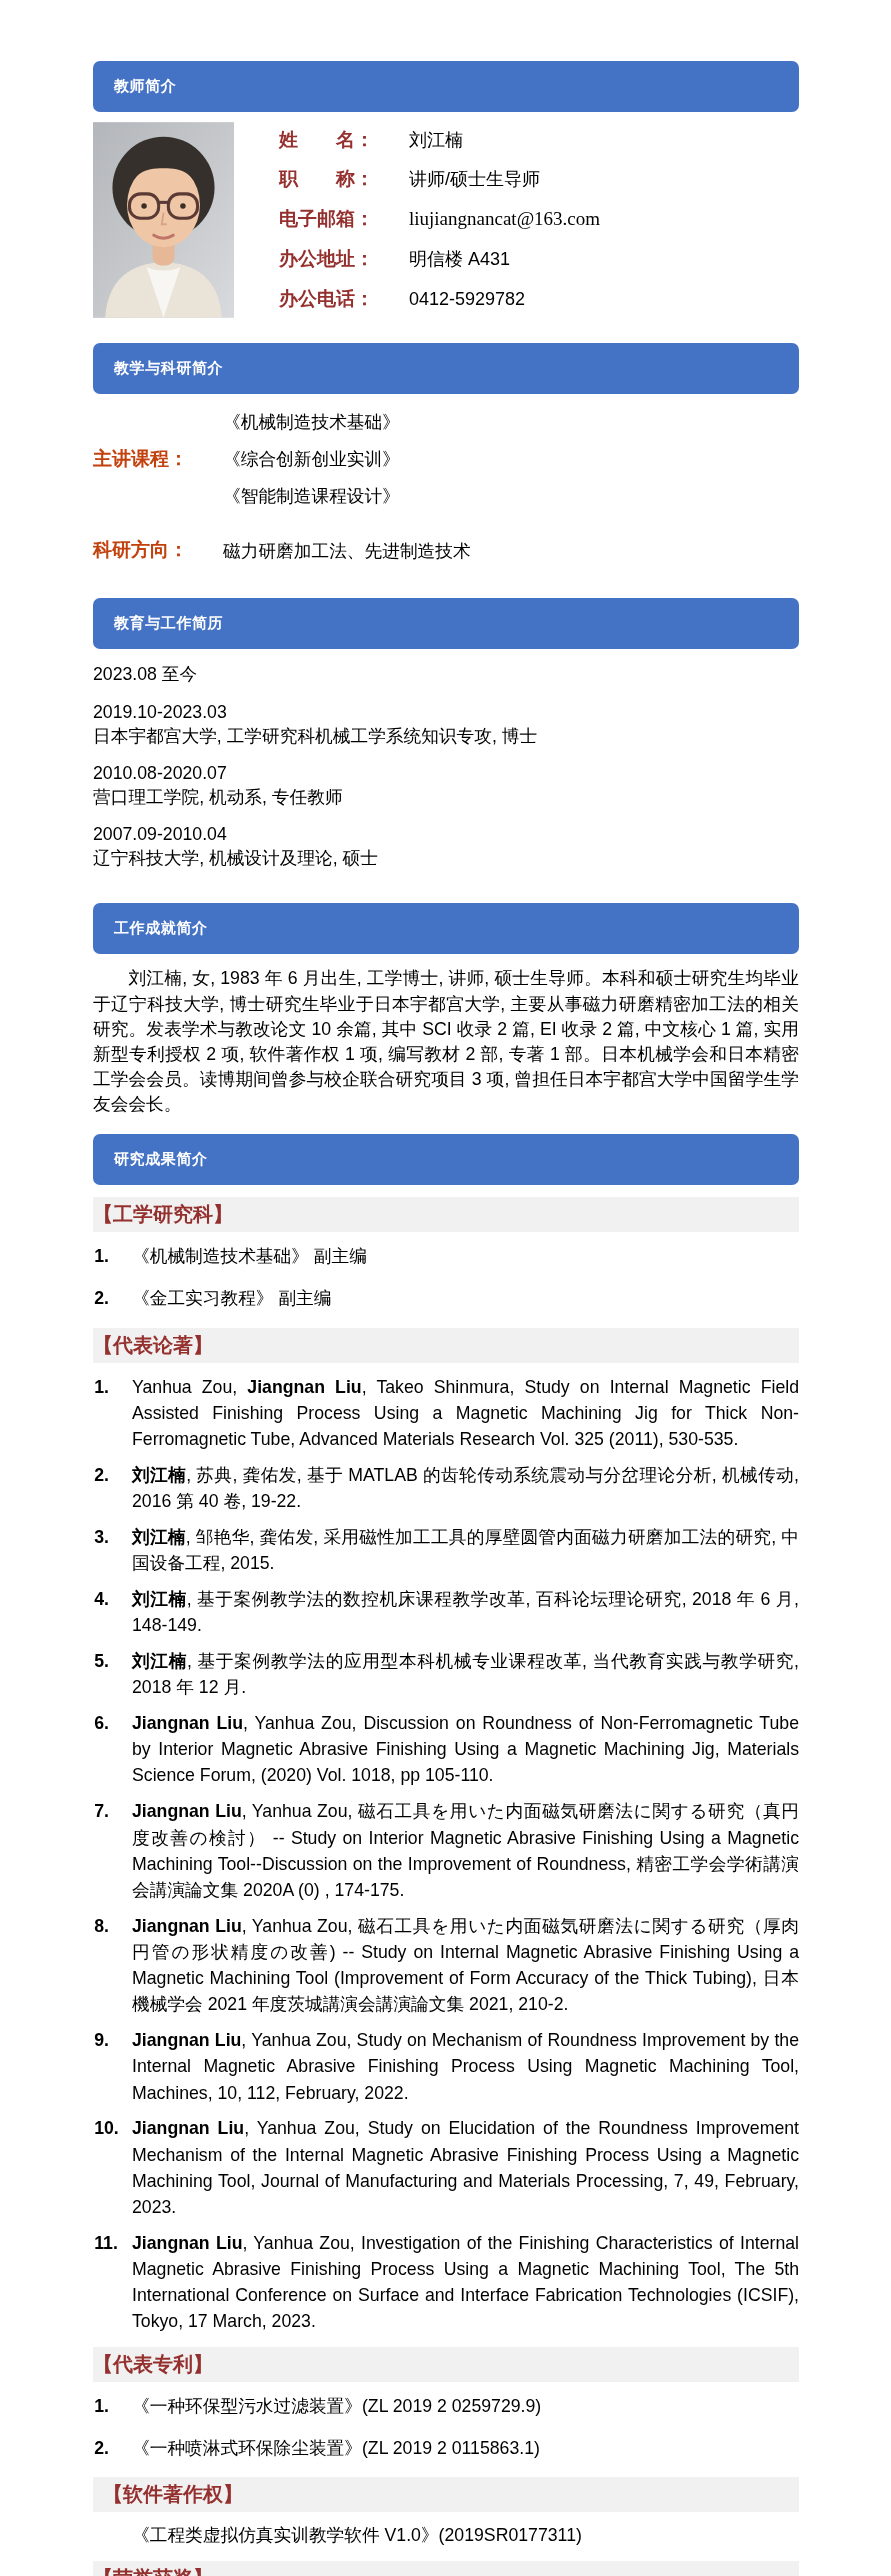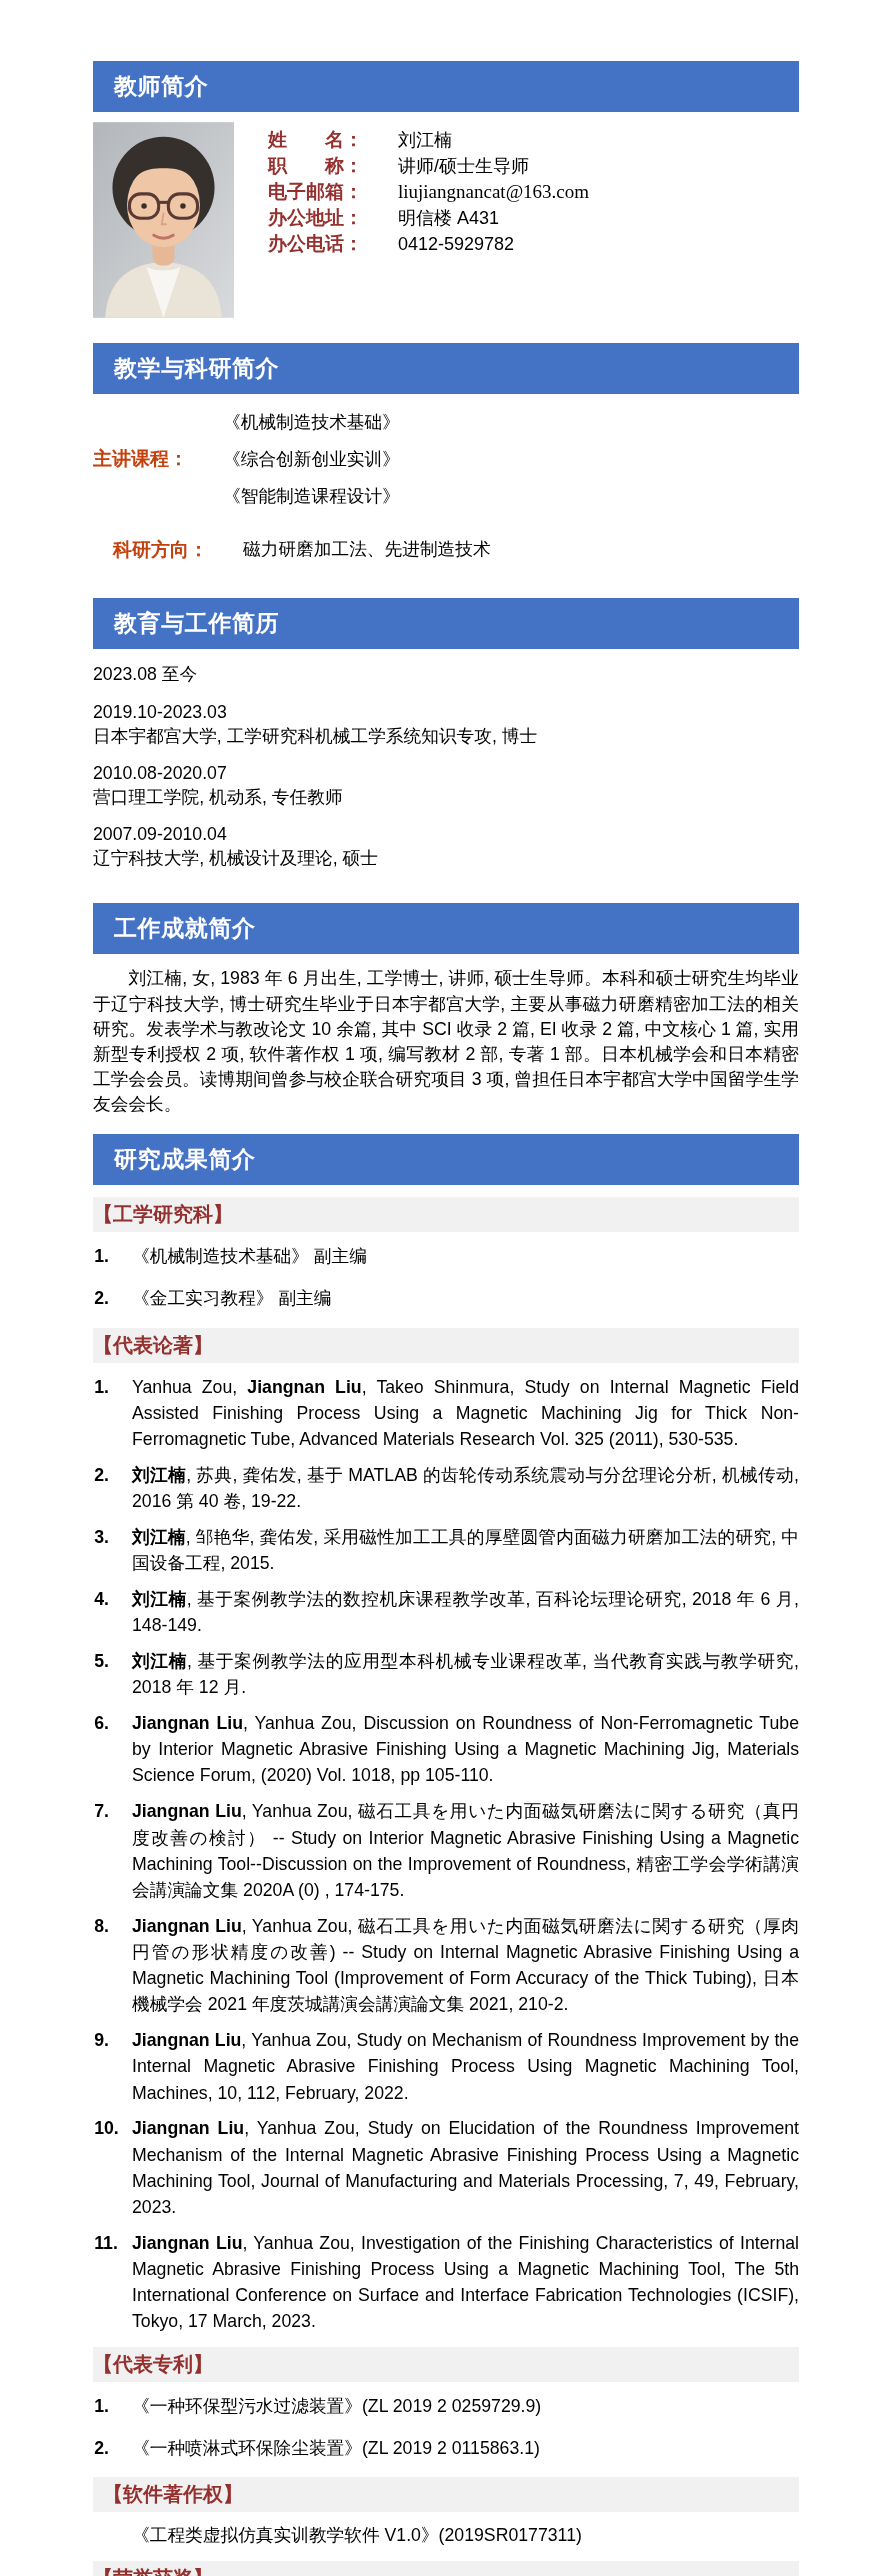--- a/index.html
+++ b/index.html
@@ -11,47 +11,48 @@
     -webkit-font-smoothing:antialiased;
   }
   .content { width:706px; margin:0 auto; padding-top:61px; padding-bottom:55px; }
 
   
   .bar {
     background:#4472C4; color:#ffffff;
     height:51px; box-sizing:border-box;
     display:flex; align-items:center;
     padding-left:21px;
-    font-size:23px; font-weight:700; letter-spacing:0.6px;
+    font-size:15px; font-weight:700; letter-spacing:0.6px;
     margin-top:17px;
+    border-radius:7px;
   }
   .bar.first { margin-top:0; }
 
   
   .profile { display:flex; padding:9.7px 0 8.5px; }
   .photo { width:141px; height:196px; flex:none; overflow:hidden; }
   .photo svg { display:block; }
   .fields {
-    flex:1; padding-left:34px; box-sizing:border-box;
-    display:flex; flex-direction:column; justify-content:flex-start;
+    flex:1; padding-left:45px; box-sizing:border-box;
+    display:flex; flex-direction:column; justify-content:space-between;
     padding-top:4.9px; padding-bottom:6px;
   }
   .field { display:flex; align-items:baseline; }
   .field .label { color:#94302E; font-weight:700; font-size:19px; width:130px; flex:none; }
   .field .value { font-size:18px; }
   .value.serif { font-family:"Liberation Serif","DejaVu Serif",serif; font-size:19px; }
 
   
   .teach { padding:9.7px 0 18px; }
   .teach-row { display:flex; }
   .teach-label { width:130px; flex:none; color:#c2410c; font-weight:700; font-size:19px; }
   .courses-row .teach-label { align-self:center; }
   .courses { flex:1; }
   .course-line { height:37px; display:flex; align-items:center; }
-  .research-row { margin-top:22px; align-items:flex-start;margin-left:20px; }
+  .research-row { margin-top:22px; align-items:flex-end; }
 
   
   .edu { padding:13.4px 0 16px; }
   .edu-row { display:flex; margin-bottom:13.4px; line-height:24px;flex-direction:column; }
   .edu-row:last-child { margin-bottom:0; }
   .edu-period { width:184px; flex:none; }
   .edu-detail { flex:1; }
 
   
   .achv {

